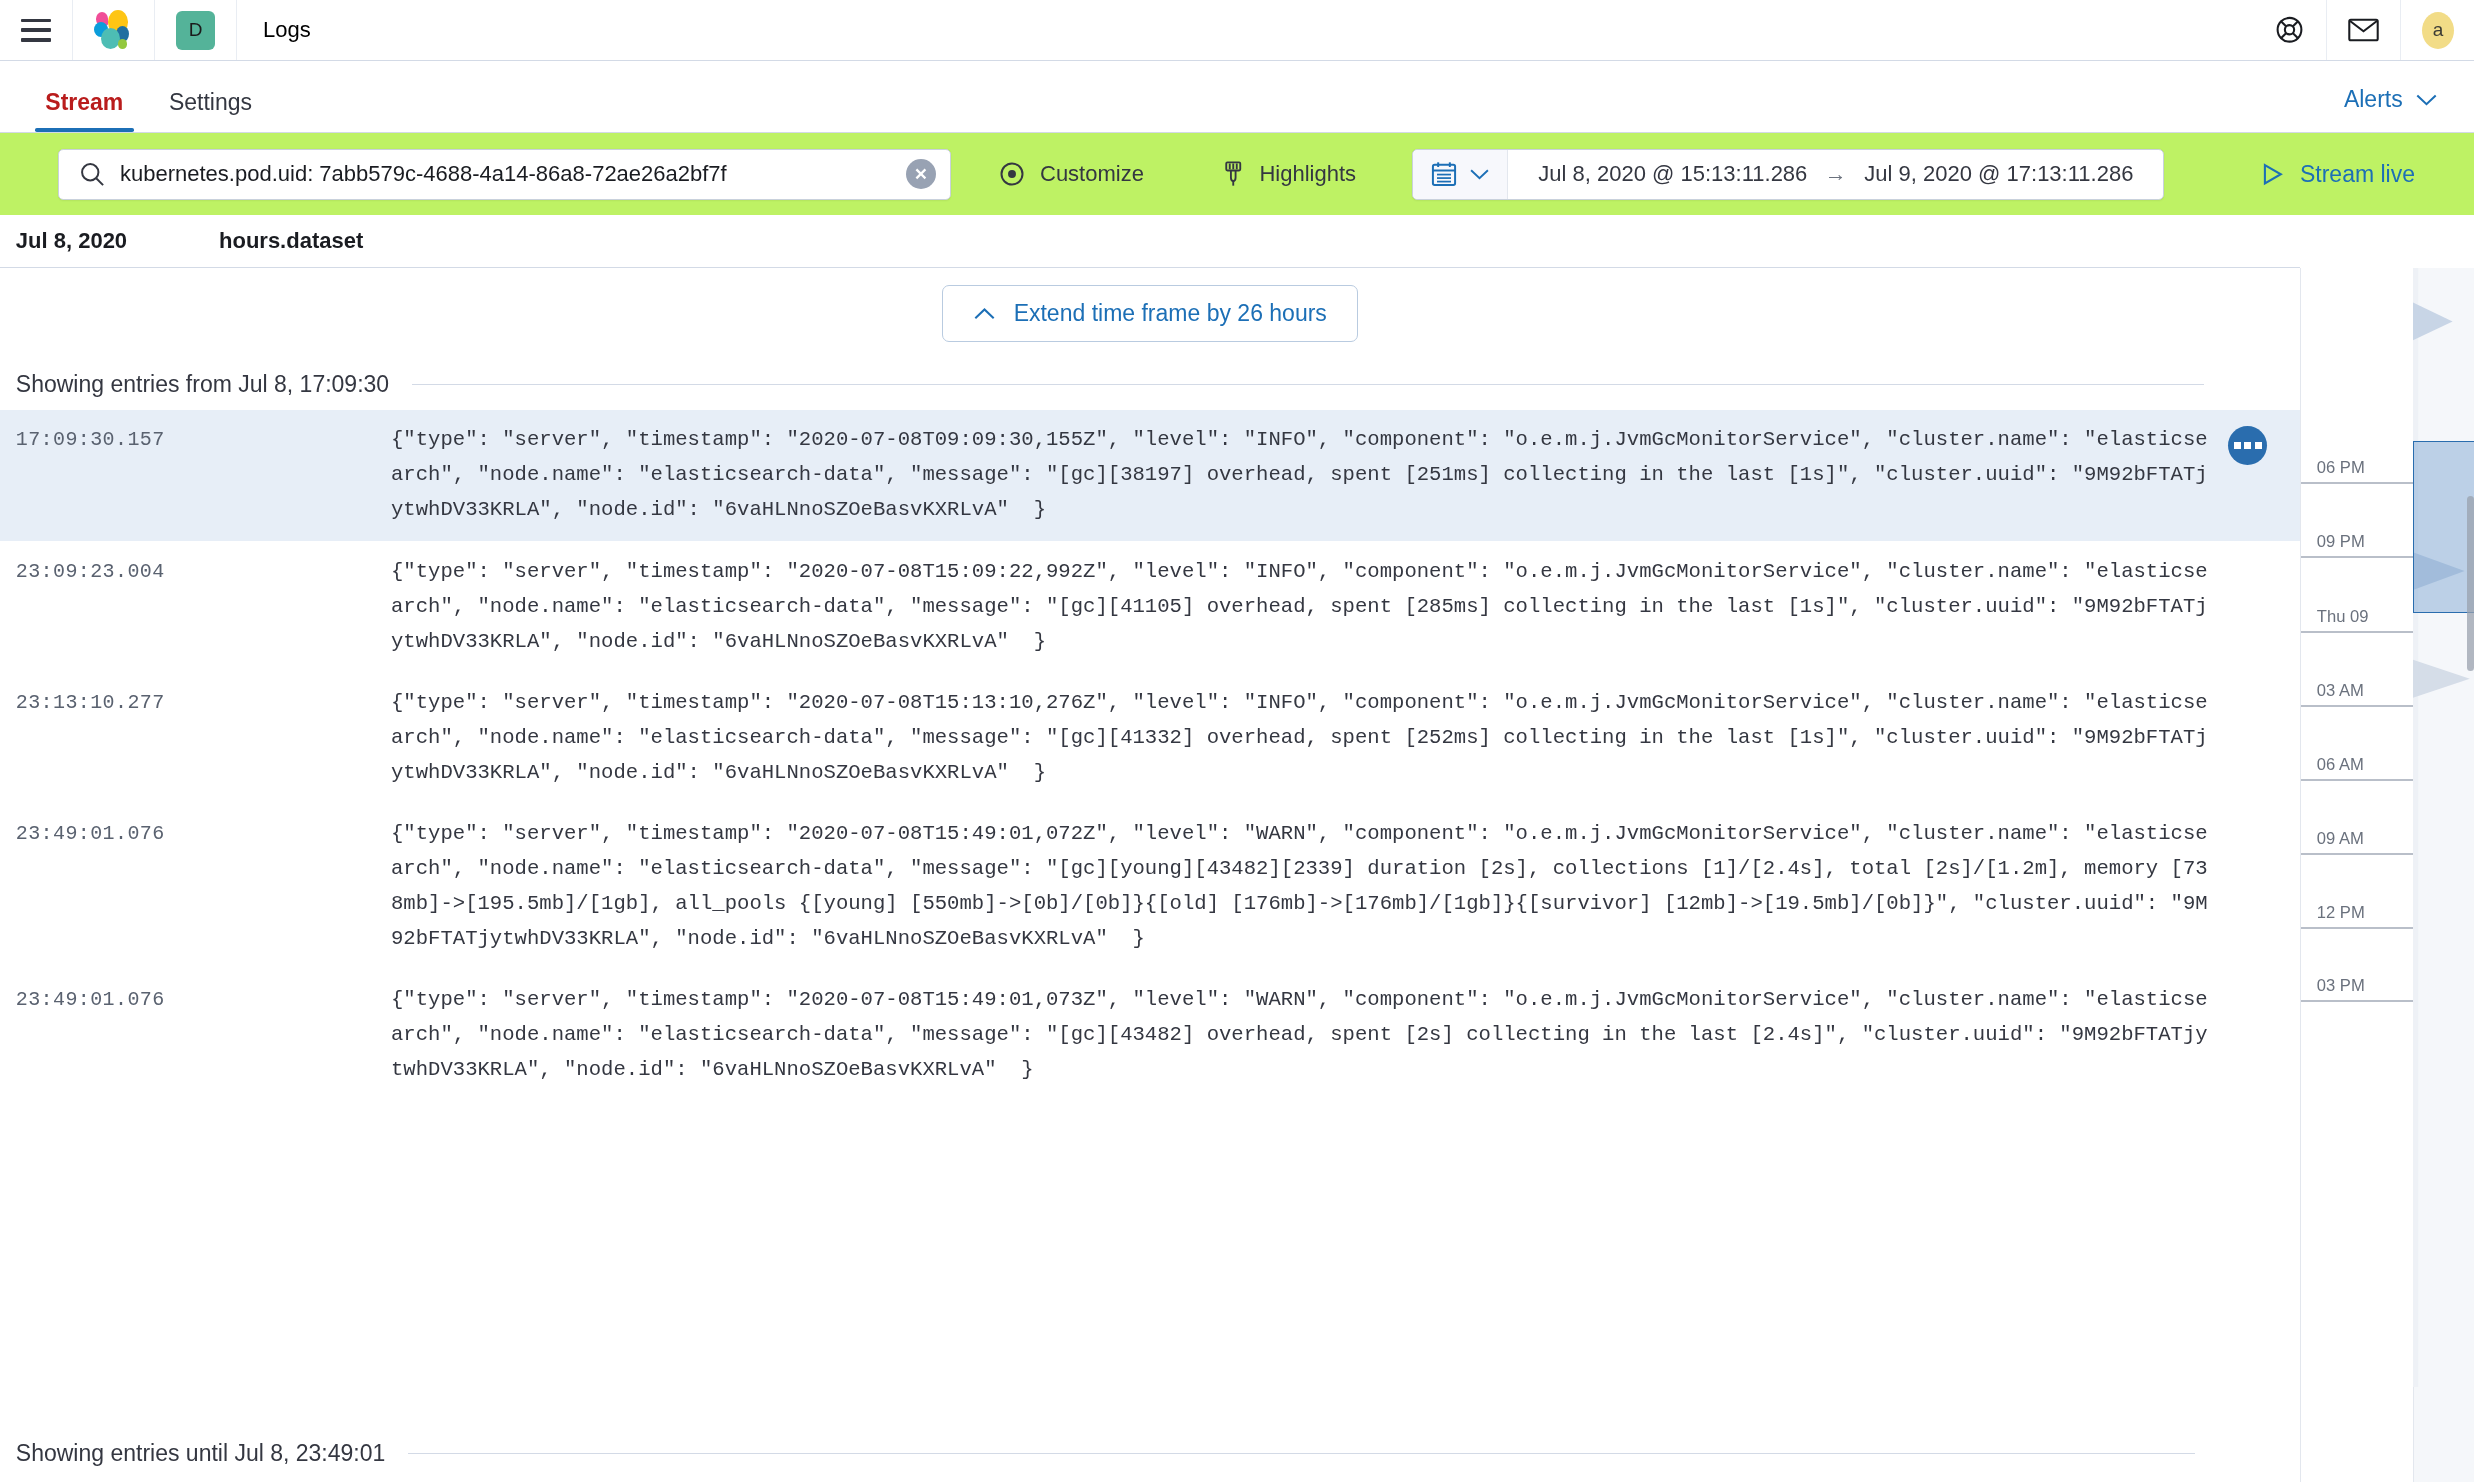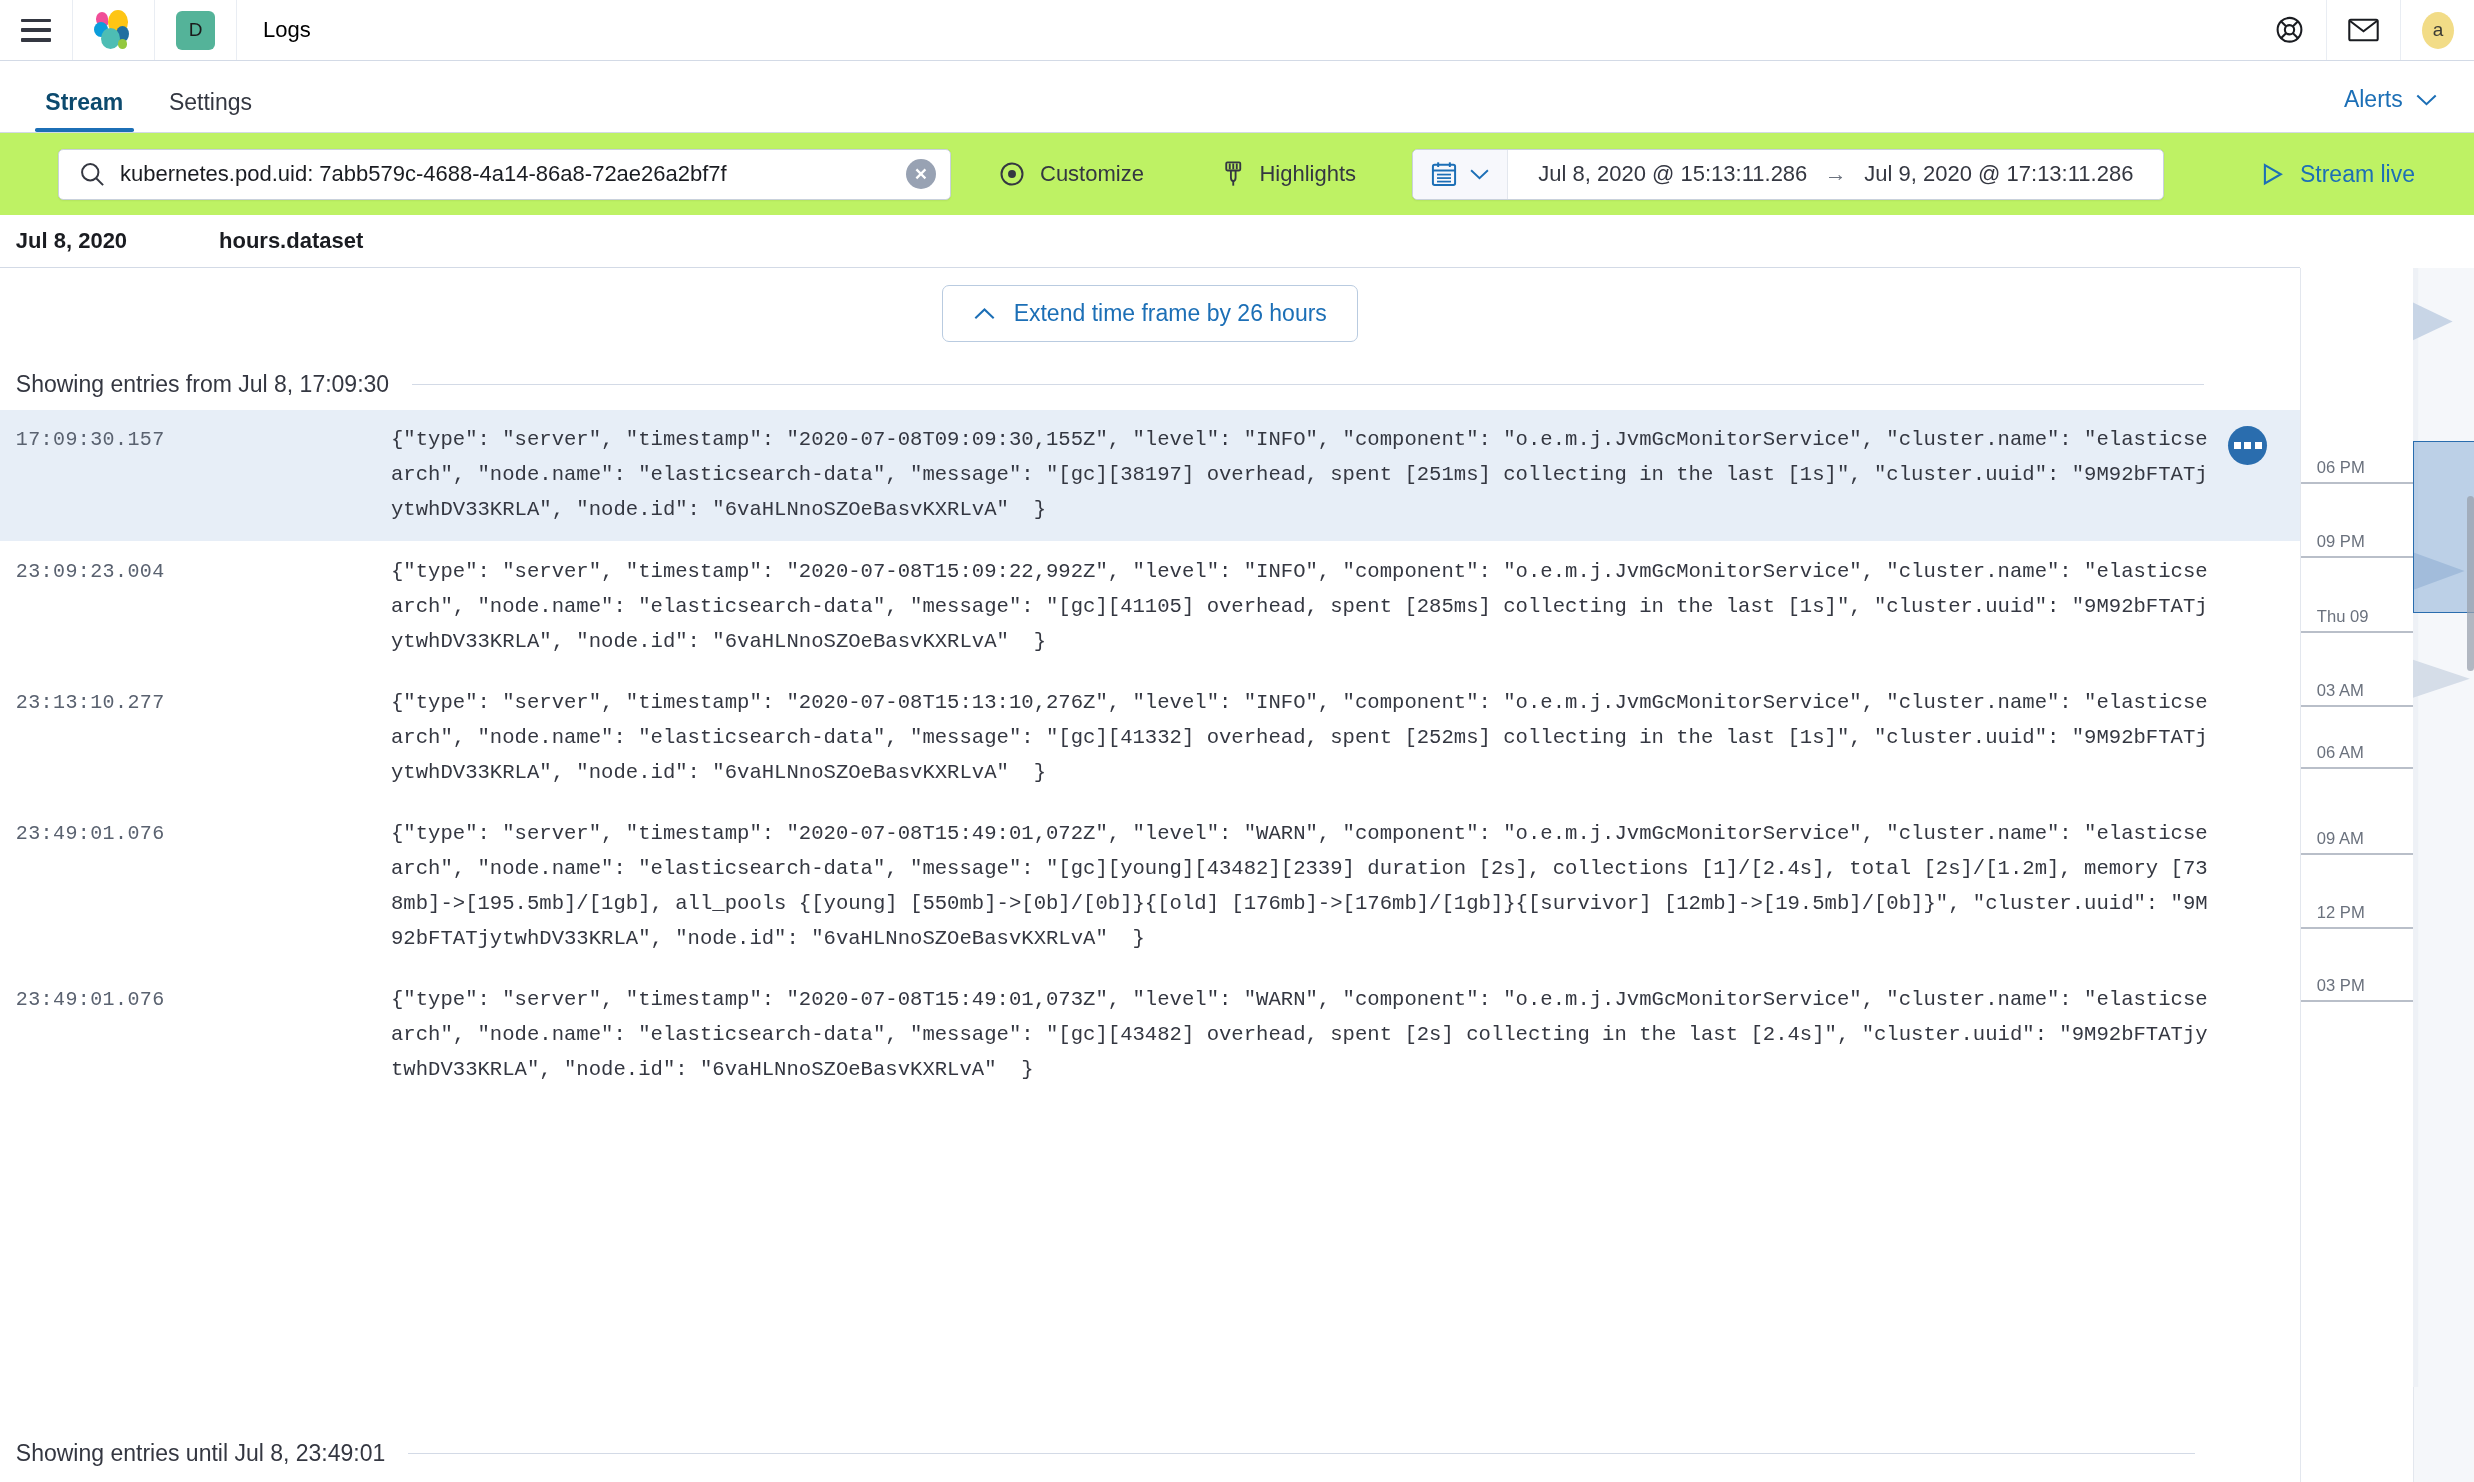--- a/index.html
+++ b/index.html
@@ -55,21 +55,21 @@
     display: flex; align-items: flex-end;
     background: #fff;
     border-bottom: 0.9px solid #d3dae6;
     padding: 0 37px 0 33px;
   }
   .tab {
     font-size: 23px; padding: 0 12.3px 15.8px 12.3px; margin-right: 21px;
     color: #343741; position: relative; cursor: pointer;
     font-weight: 400;
   }
-  .tab.active { color: #0c4a6e; font-weight: 700; text-align: right; }
+  .tab.active { color: #b91c1c; font-weight: 700; text-align: right; }
   .tab.active::after {
     content: ""; position: absolute; left: 1.8px; right: 1.8px; bottom: 0;
     height: 4.4px; background: #1c6fb6; border-radius: 1.8px;
   }
   .tabbar-spacer { flex: 1 1 auto; }
   .alerts-btn {
     display: flex; align-items: center; gap: 12.3px;
     font-size: 23px; color: #1c6fb6; padding-bottom: 19px; cursor: pointer;
   }
 
@@ -442,21 +442,21 @@
             <div class="line"></div>
           </div>
           <div class="mm-tick" style="top: 339px;">
             <div class="lbl">Thu 09</div>
             <div class="line"></div>
           </div>
           <div class="mm-tick" style="top: 413px;">
             <div class="lbl">03 AM</div>
             <div class="line"></div>
           </div>
-          <div class="mm-tick" style="top: 475px;">
+          <div class="mm-tick" style="top: 487px;">
             <div class="lbl">06 AM</div>
             <div class="line"></div>
           </div>
           <div class="mm-tick" style="top: 561px;">
             <div class="lbl">09 AM</div>
             <div class="line"></div>
           </div>
           <div class="mm-tick" style="top: 635px;">
             <div class="lbl">12 PM</div>
             <div class="line"></div>

